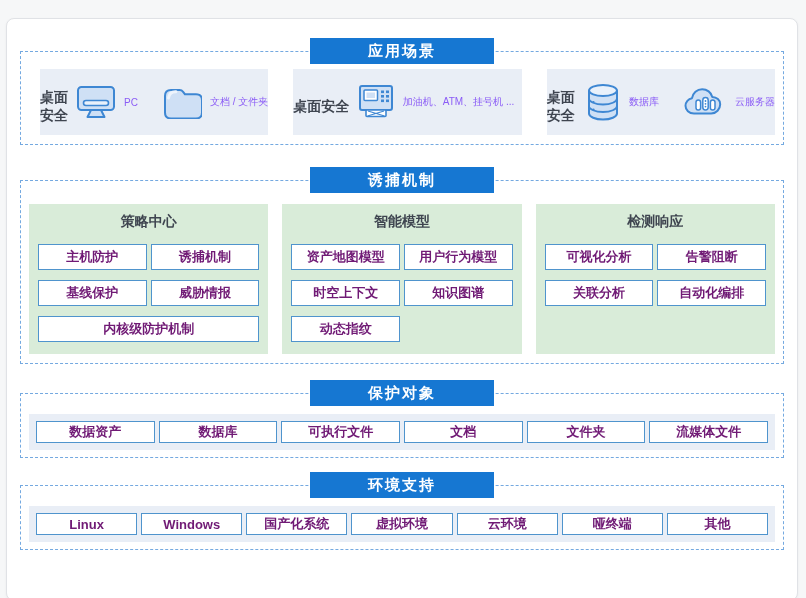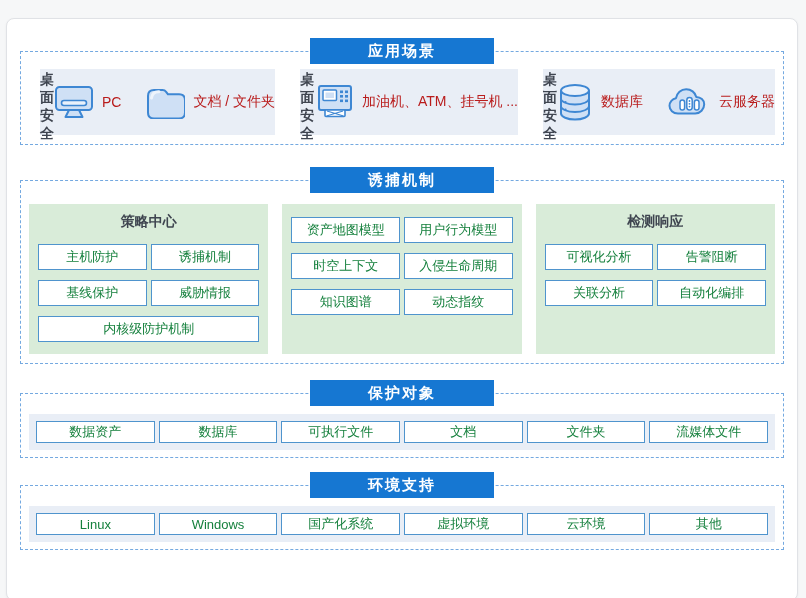--- a/index.html
+++ b/index.html
@@ -24,33 +24,33 @@
   .sec1{margin-top:32px;}
   .d1{padding:17px 8px 9px;}
   .cards-row{display:flex;gap:14px;}
   .scard{
     flex:1;height:66px;background:var(--scenario-bg,#e9eef6);
     display:flex;flex-direction:row;align-items:center;margin-left:11px;
   }
   .card-ttl{margin-top:9px;font-size:14px;font-weight:bold;color:#3f4550;}
   .items{flex:1;display:flex;align-items:center;justify-content:center;gap:24px;width:100%;}
   .item{display:flex;align-items:center;gap:8px;}
-  .ilbl{font-size:14px;color:#b91c1c;white-space:nowrap;}
+  .ilbl{font-size:10px;color:#8b5cf6;white-space:nowrap;}
   .icn svg{display:block;}
   .sec2{margin-top:35px;}
   .d2{padding:23px 8px 9px;}
   .gcard{
     flex:1;height:150px;background:var(--engine-bg,#d9ecd9);
     box-sizing:border-box;padding:0 9px;
   }
   .btn-grid{margin-top:13px;display:grid;grid-template-columns:1fr 1fr;gap:10px 4px;}
   .pill{
     height:26px;box-sizing:border-box;border:1px solid var(--pill-border,#4f94cd);
     background:#fff;display:flex;align-items:center;justify-content:center;
-    font-size:13px;color:#15803d;white-space:nowrap;
+    font-size:13px;color:#701a75;white-space:nowrap;font-weight:bold;
   }
   .span2{grid-column:1 / span 2;}
   .sec3{margin-top:29px;}
   .d3,.d4{padding:20px 8px 7px;}
   .strip{background:var(--scenario-bg,#e9eef6);padding:7px;display:flex;gap:4px;}
   .strip .pill{flex:1;height:22px;}
   .sec4{margin-top:27px;}
 </style>
 </head>
 <body>
@@ -158,25 +158,25 @@
           <div class="btn-grid">
             <div class="pill">主机防护</div>
             <div class="pill">诱捕机制</div>
             <div class="pill">基线保护</div>
             <div class="pill">威胁情报</div>
             <div class="pill span2">内核级防护机制</div>
           </div>
         </div>
 
         <div class="gcard">
+          <div class="card-ttl" style="text-align:center">智能模型</div>
           <div class="btn-grid">
             <div class="pill">资产地图模型</div>
             <div class="pill">用户行为模型</div>
             <div class="pill">时空上下文</div>
-            <div class="pill">入侵生命周期</div>
             <div class="pill">知识图谱</div>
             <div class="pill">动态指纹</div>
           </div>
         </div>
 
         <div class="gcard">
           <div class="card-ttl" style="text-align:center">检测响应</div>
           <div class="btn-grid">
             <div class="pill">可视化分析</div>
             <div class="pill">告警阻断</div>
@@ -205,18 +205,19 @@
 
   <div class="sec sec4">
     <div class="banner">环境支持</div>
     <div class="dashed d4">
       <div class="strip">
         <div class="pill">Linux</div>
         <div class="pill">Windows</div>
         <div class="pill">国产化系统</div>
         <div class="pill">虚拟环境</div>
         <div class="pill">云环境</div>
+        <div class="pill">哑终端</div>
         <div class="pill">其他</div>
       </div>
     </div>
   </div>
 
 </div>
 
 </body></html>

